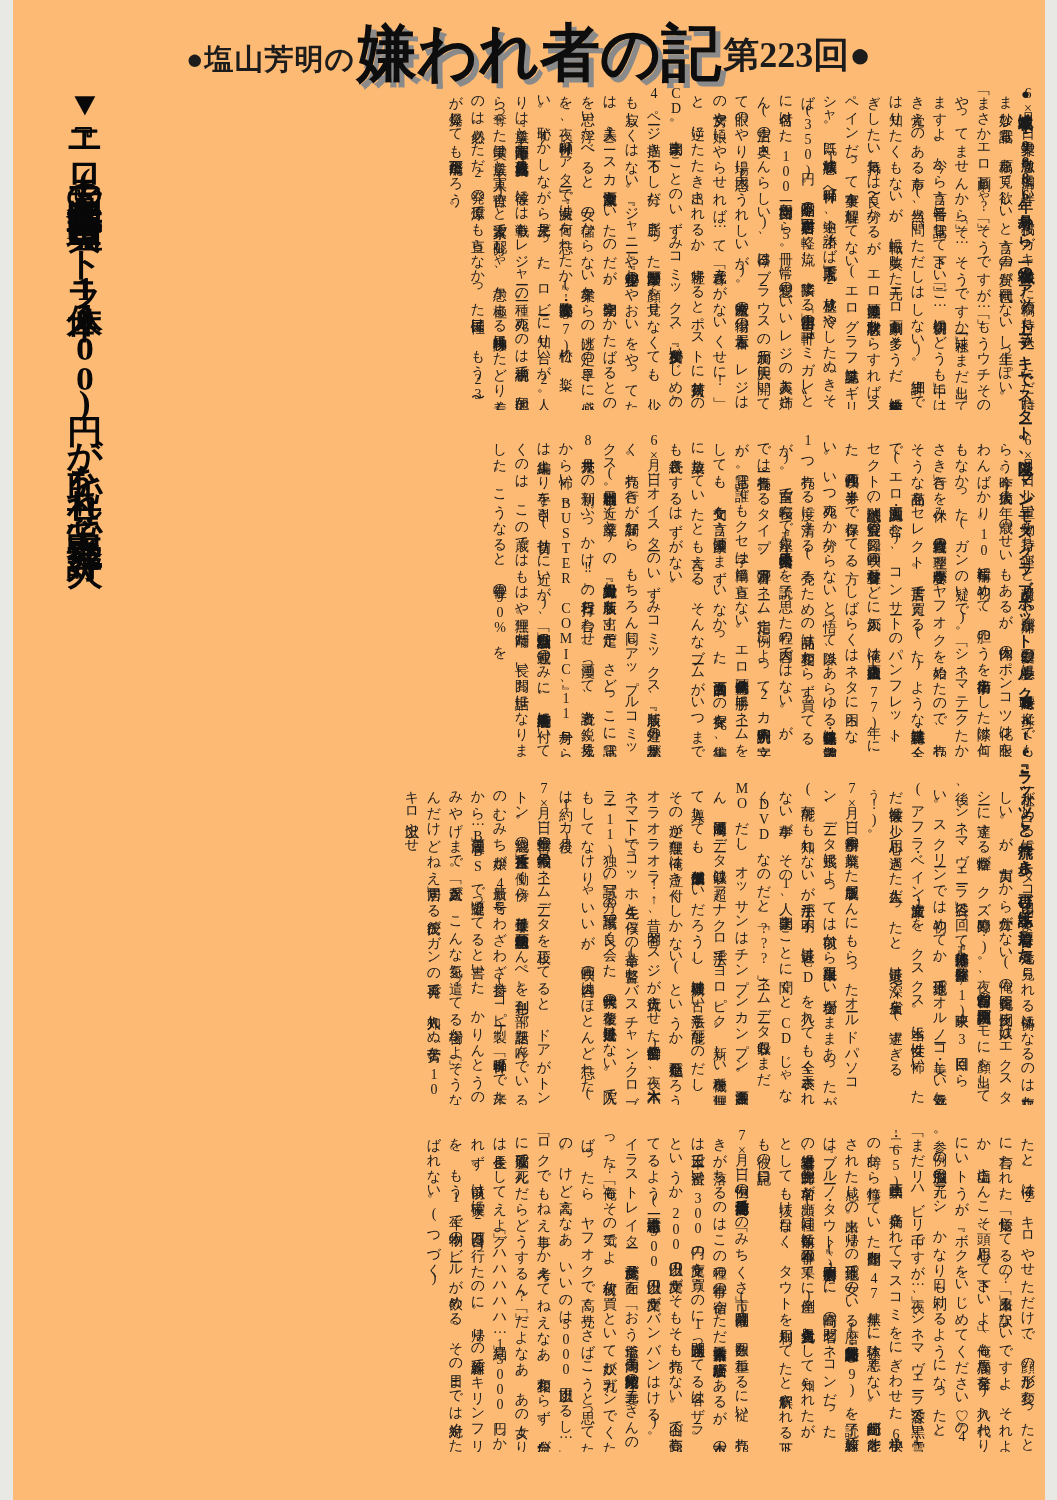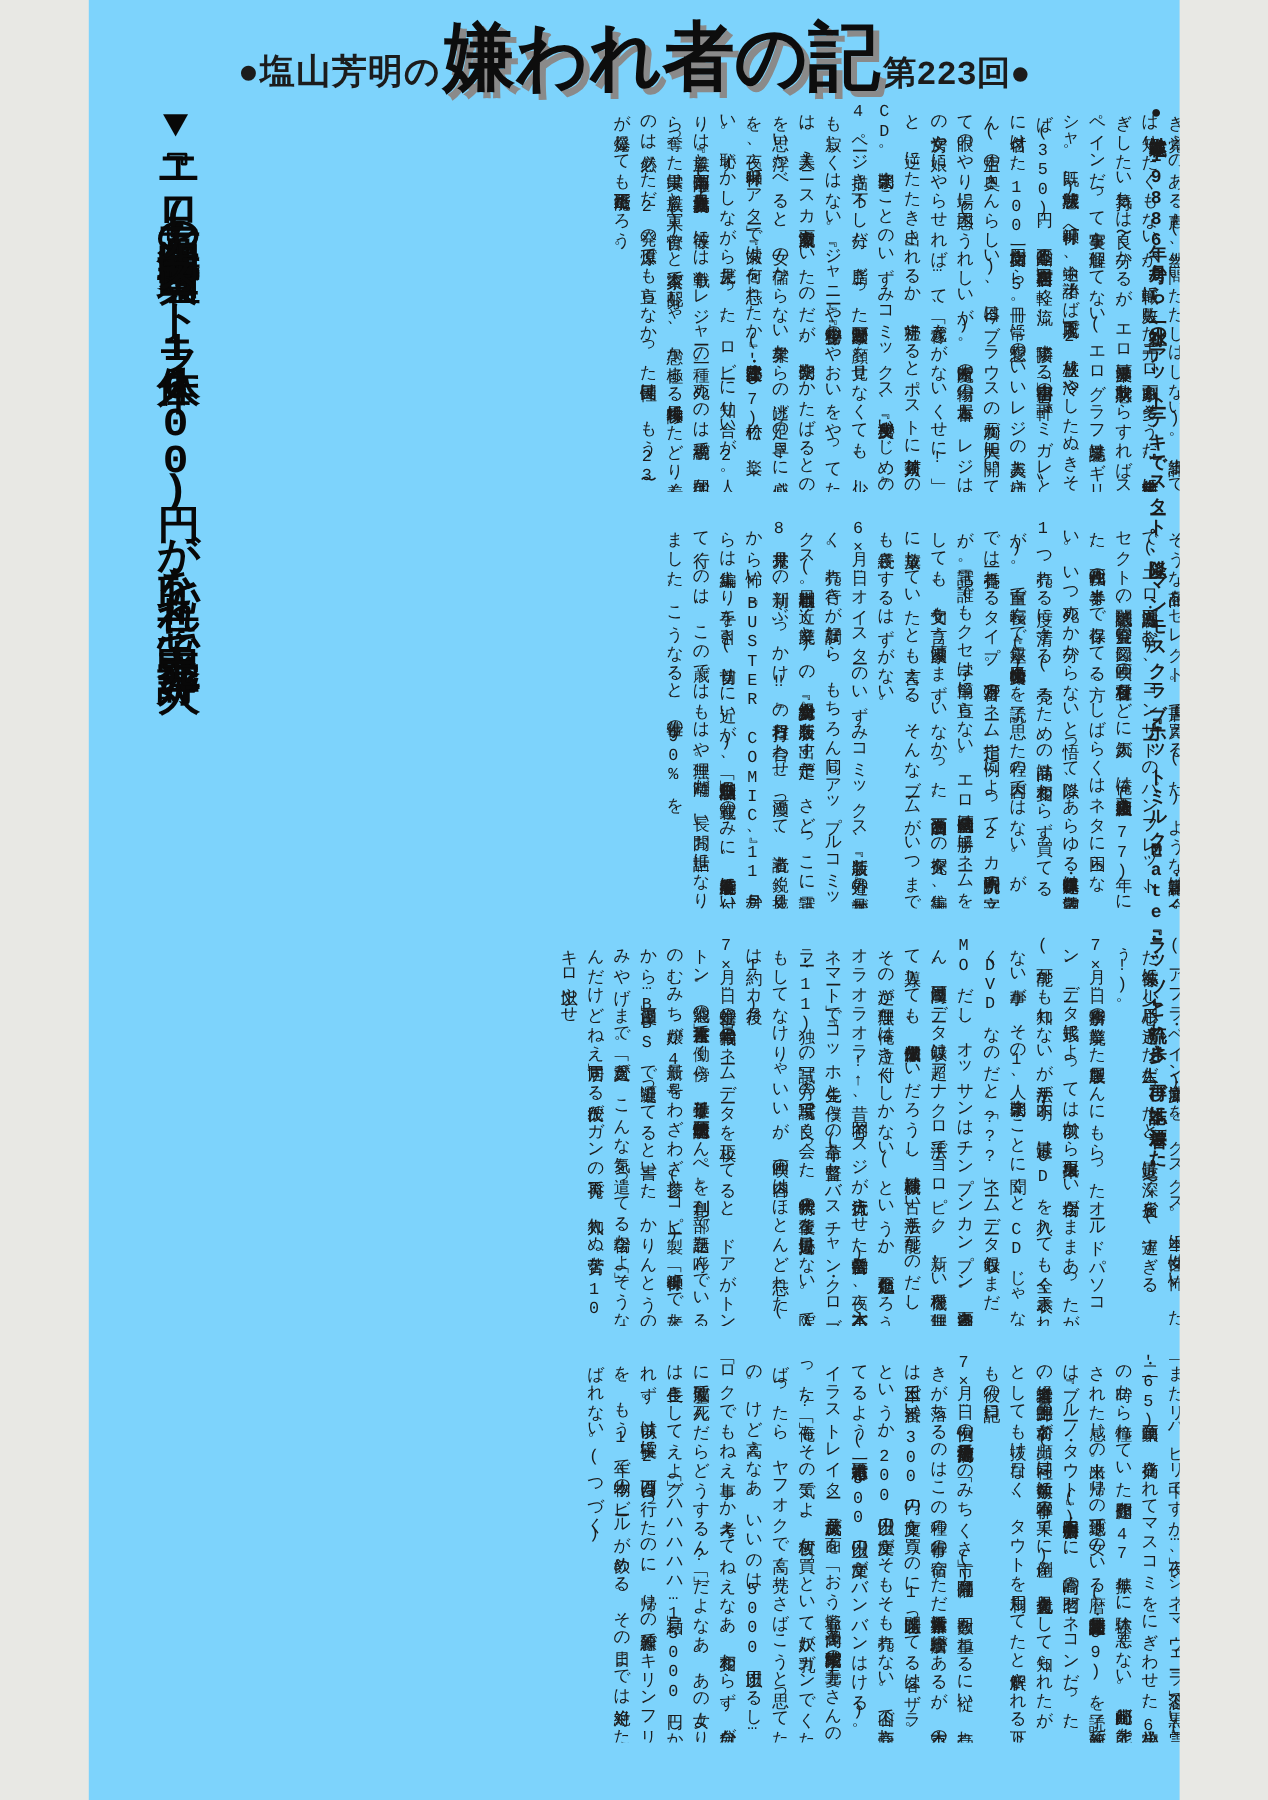--- a/index.html
+++ b/index.html
@@ -1,37 +1,37 @@
 <!DOCTYPE html>
 <html><head>
 <meta charset="utf-8">
 <style>
   html,body{margin:0;padding:0;background:#e8e8e4;}
   .page{
-    position:relative;width:909px;height:1500px;margin:0 auto;
-    background:#7dd3fc;color:#1c1c1c;overflow:hidden;
-    font-family:Liberation Mono, monospace;
+    position:relative;width:1032px;height:1500px;margin:0 auto;
+    background:#fdba74;color:#1c1c1c;overflow:hidden;
+    font-family:Liberation Serif, serif;
   }
   
   .header{
     position:absolute;top:14px;left:0;right:0;height:70px;
     display:flex;justify-content:center;align-items:flex-end;
     white-space:nowrap;
   }
   .header .author{
     font-size:29px;font-weight:900;letter-spacing:1px;padding-bottom:4px;
   }
   .header .title{
     font-size:60px;font-weight:900;letter-spacing:0px;line-height:1;
     margin:0 2px;color:#0d0d0d;
     text-shadow:5px 5px 0 #8a8a8a;
     transform:scaleY(1.04);transform-origin:bottom;
   }
   .header .issue{
-    font-size:28px;font-weight:900;letter-spacing:0px;padding-bottom:4px;
+    font-size:36px;font-weight:900;letter-spacing:0px;padding-bottom:4px;
   }
   
   .vert{
     writing-mode:vertical-rl;text-orientation:upright;
     -webkit-writing-mode:vertical-rl;
   }
   
   .lead{
     position:absolute;top:86px;right:6px;width:27px;height:1195px;
     font-size:15px;font-weight:bold;line-height:27px;letter-spacing:0.4px;

